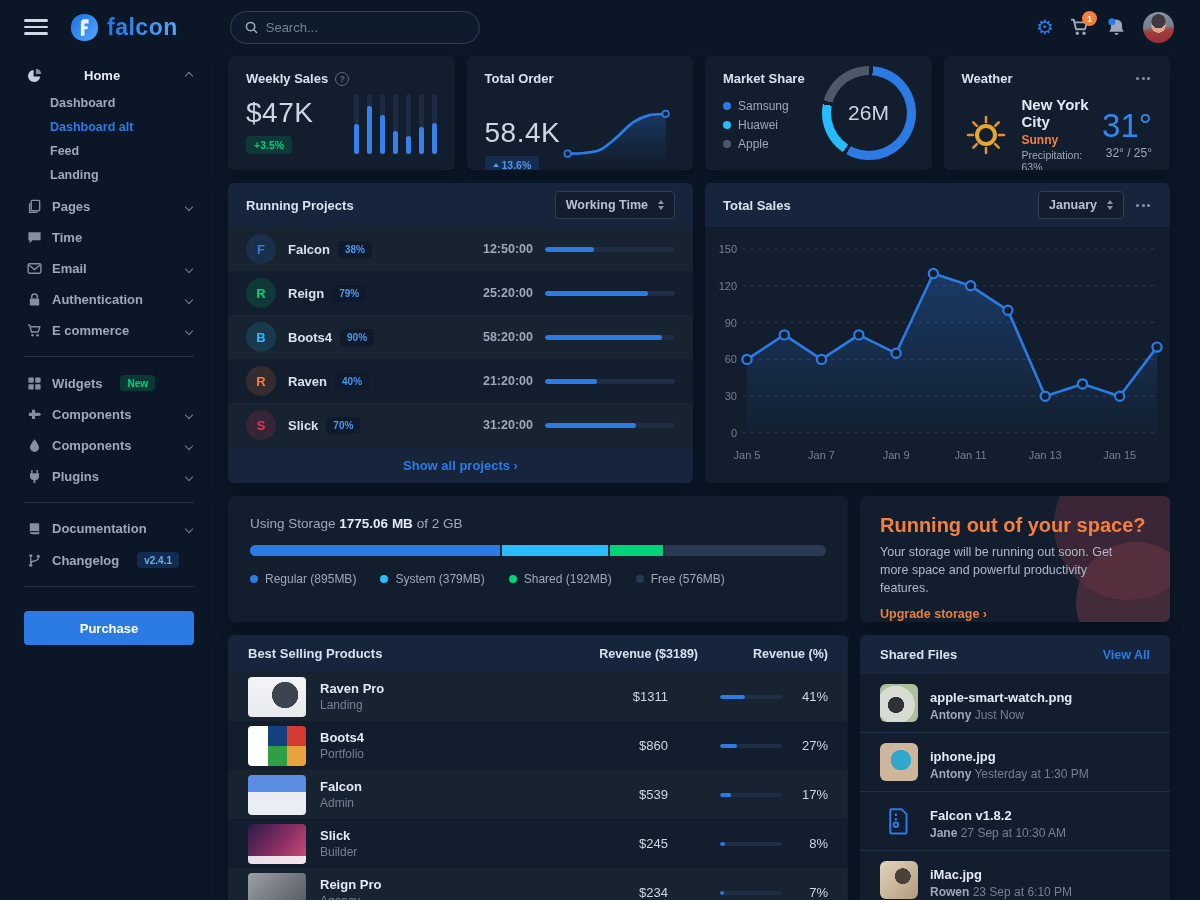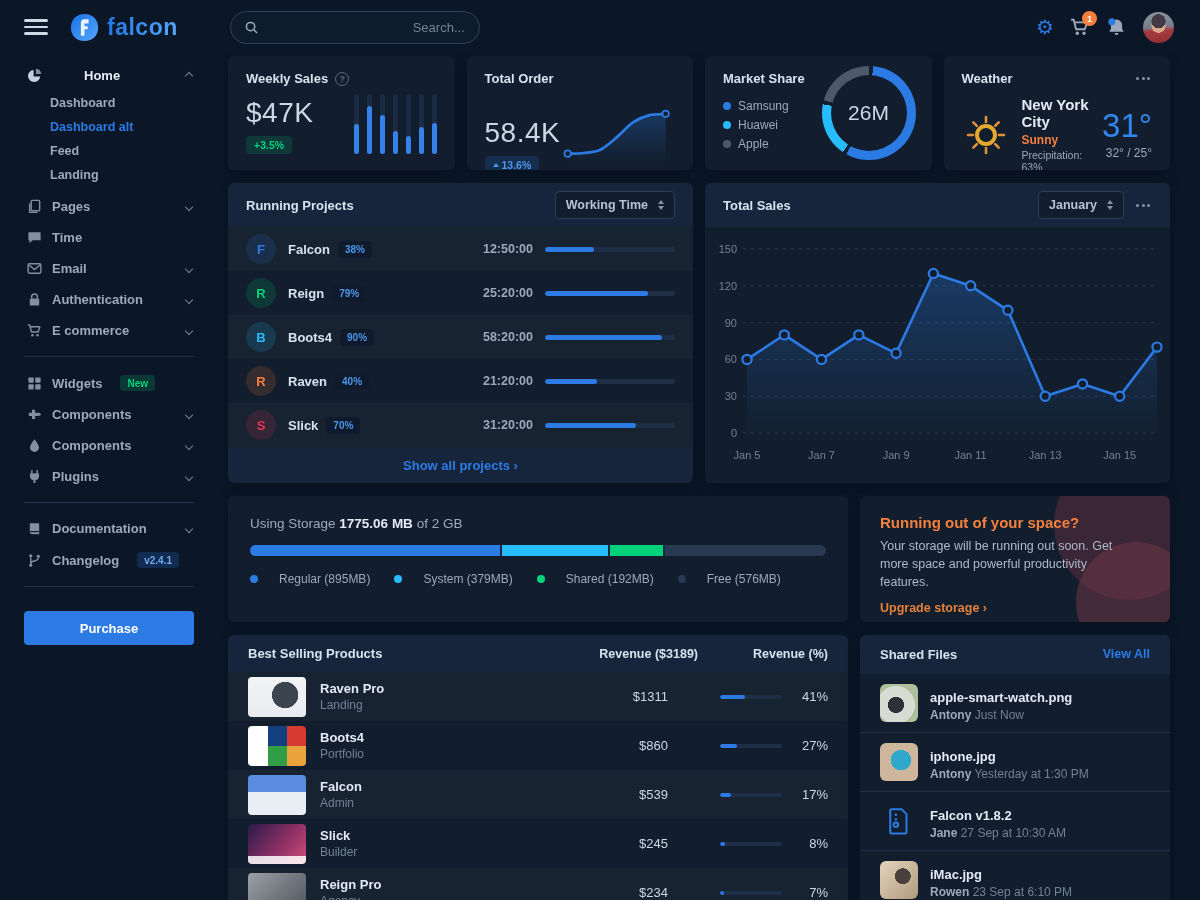--- a/index.html
+++ b/index.html
@@ -8,21 +8,21 @@
 
   
   .navbar { height:54px; display:flex; align-items:center; padding:0 26px 0 24px; }
   .hamburger { width:24px; background:none; border:none; cursor:pointer; margin-right:22px; }
   .hamburger i { display:block; height:2.5px; background:#cfd8e5; border-radius:2px; margin:4px 0; }
   .brand { display:flex; align-items:center; gap:8px; }
   .brand-text { font-size:23px; font-weight:bold; letter-spacing:.5px;
     background:linear-gradient(90deg,#2178e5,#55a7ff); -webkit-background-clip:text; background-clip:text; color:transparent; }
   .search { margin-left:52px; width:250px; height:33px; border:1px solid #32405a; border-radius:17px;
     display:flex; align-items:center; padding:0 14px; gap:8px; background:#0e1b2d; }
-  .search input { flex:1; background:transparent; border:none; outline:none; color:#d8e2ef; font-size:13px;text-align:right; }
+  .search input { flex:1; background:transparent; border:none; outline:none; color:#d8e2ef; font-size:13px; }
   .search input::placeholder { color:#748194; }
   .nav-right { margin-left:auto; display:flex; align-items:center; gap:16px; }
   .gear-glyph { font-family:"DejaVu Sans",sans-serif; font-size:20px; color:#2c7be5; line-height:1; cursor:pointer; }
   .nav-ic { position:relative; cursor:pointer; display:flex; }
   .cart-badge { position:absolute; top:-6px; right:-7px; width:15px; height:15px; border-radius:50%;
     background:#f5803e; color:#fff; font-size:9px; font-weight:bold; display:flex; align-items:center; justify-content:center; }
   .avatar { width:31px; height:31px; border-radius:50%; cursor:pointer;
     background:
       radial-gradient(circle at 50% 30%, #413a44 0 26%, transparent 27%),
       radial-gradient(circle at 50% 44%, #d8a88c 0 30%, transparent 31%),
@@ -116,45 +116,45 @@
   .card-footer { position:absolute; bottom:0; left:0; right:0; height:36px; background:#16253c;
     display:flex; align-items:center; justify-content:center; font-size:13px; font-weight:bold; color:#2c7be5; cursor:pointer; }
 
   .row3 .card { height:126px; }
   .storage-card { padding:20px 22px; }
   .st-title { font-size:13.5px; color:#9da9bb; }
   .st-title b { color:#e2eaf5; }
   .st-bar { display:flex; gap:2px; height:11px; border-radius:6px; overflow:hidden; margin:14px 0 16px; background:#182741; }
   .st-bar i { display:block; height:100%; }
   .st-legend { display:flex; gap:24px; font-size:12px; color:#9da9bb; }
-  .st-li { display:flex; align-items:center; gap:21px; }
+  .st-li { display:flex; align-items:center; gap:7px; }
 
   .promo-card { padding:18px 20px; }
-  .promo-card h3 { font-size:15px; font-weight:bold; color:#f5803e; position:relative; z-index:1; }
+  .promo-card h3 { font-size:20px; font-weight:bold; color:#f5803e; position:relative; z-index:1; }
   .promo-card p { font-size:12.5px; line-height:1.45; color:#aeb9c9; margin-top:6px; max-width:250px; position:relative; z-index:1; }
   .promo-link { display:inline-block; margin-top:10px; font-size:12.5px; font-weight:bold; color:#e4803c; cursor:pointer; position:relative; z-index:1; text-decoration:none; }
   .blob1 { position:absolute; right:-34px; top:-46px; width:150px; height:150px; border-radius:50%; background:#45283a; opacity:.8; }
   .blob2 { position:absolute; right:-26px; bottom:-40px; width:120px; height:120px; border-radius:50%; background:#6b3644; opacity:.55; }
 
   .row4 .card { height:420px; }
   .bs-header { display:grid; grid-template-columns:1fr 170px 130px; align-items:center; background:#16253c; padding:11px 20px; }
   .bs-header .colh { font-size:12.5px; font-weight:bold; color:#d8e2ef; text-align:right; }
   .bs-row { display:grid; grid-template-columns:1fr 110px 160px; align-items:center; padding:0 20px; height:49px; }
   .bs-row:nth-child(odd) { background:rgba(255,255,255,.025); }
   .bs-prod { display:flex; align-items:center; gap:14px; }
   .thumb { width:58px; height:40px; border-radius:4px; flex-shrink:0; background-repeat:no-repeat; background-size:cover; }
   .bs-name { font-size:13px; font-weight:bold; color:#e2eaf5; }
   .bs-cat { font-size:12px; color:#748194; margin-top:2px; }
   .bs-price { text-align:right; font-size:13px; color:#cdd7e4; }
   .bs-pct { display:flex; align-items:center; justify-content:flex-end; gap:12px; }
   .bs-bar { width:62px; height:4px; border-radius:2px; background:#1f2e47; overflow:hidden; }
   .bs-bar i { display:block; height:100%; background:#2c7be5; border-radius:2px; }
   .bs-pl { width:34px; text-align:right; font-size:13px; color:#cdd7e4; }
 
-  .sf-header { display:flex; align-items:flex-start; justify-content:space-between; background:#16253c; padding:12px 20px; }
+  .sf-header { display:flex; align-items:flex-end; justify-content:space-between; background:#16253c; padding:12px 20px; }
   .sf-link { font-size:12.5px; font-weight:bold; color:#2c7be5; cursor:pointer; text-decoration:none; }
   .sf-row { display:flex; align-items:flex-end; gap:12px; padding:10px 20px; }
   .sf-row + .sf-row { border-top:1px solid #20304a; }
   .sf-thumb { width:38px; height:38px; border-radius:6px; flex-shrink:0; background-size:cover; display:flex; align-items:center; justify-content:center; }
   .sf-name { font-size:13px; font-weight:bold; color:#e2eaf5; }
   .sf-meta { font-size:12px; margin-top:3px; }
   .sf-user { color:#9da9bb; font-weight:bold; }
   .sf-time { color:#748194; }
 
   

